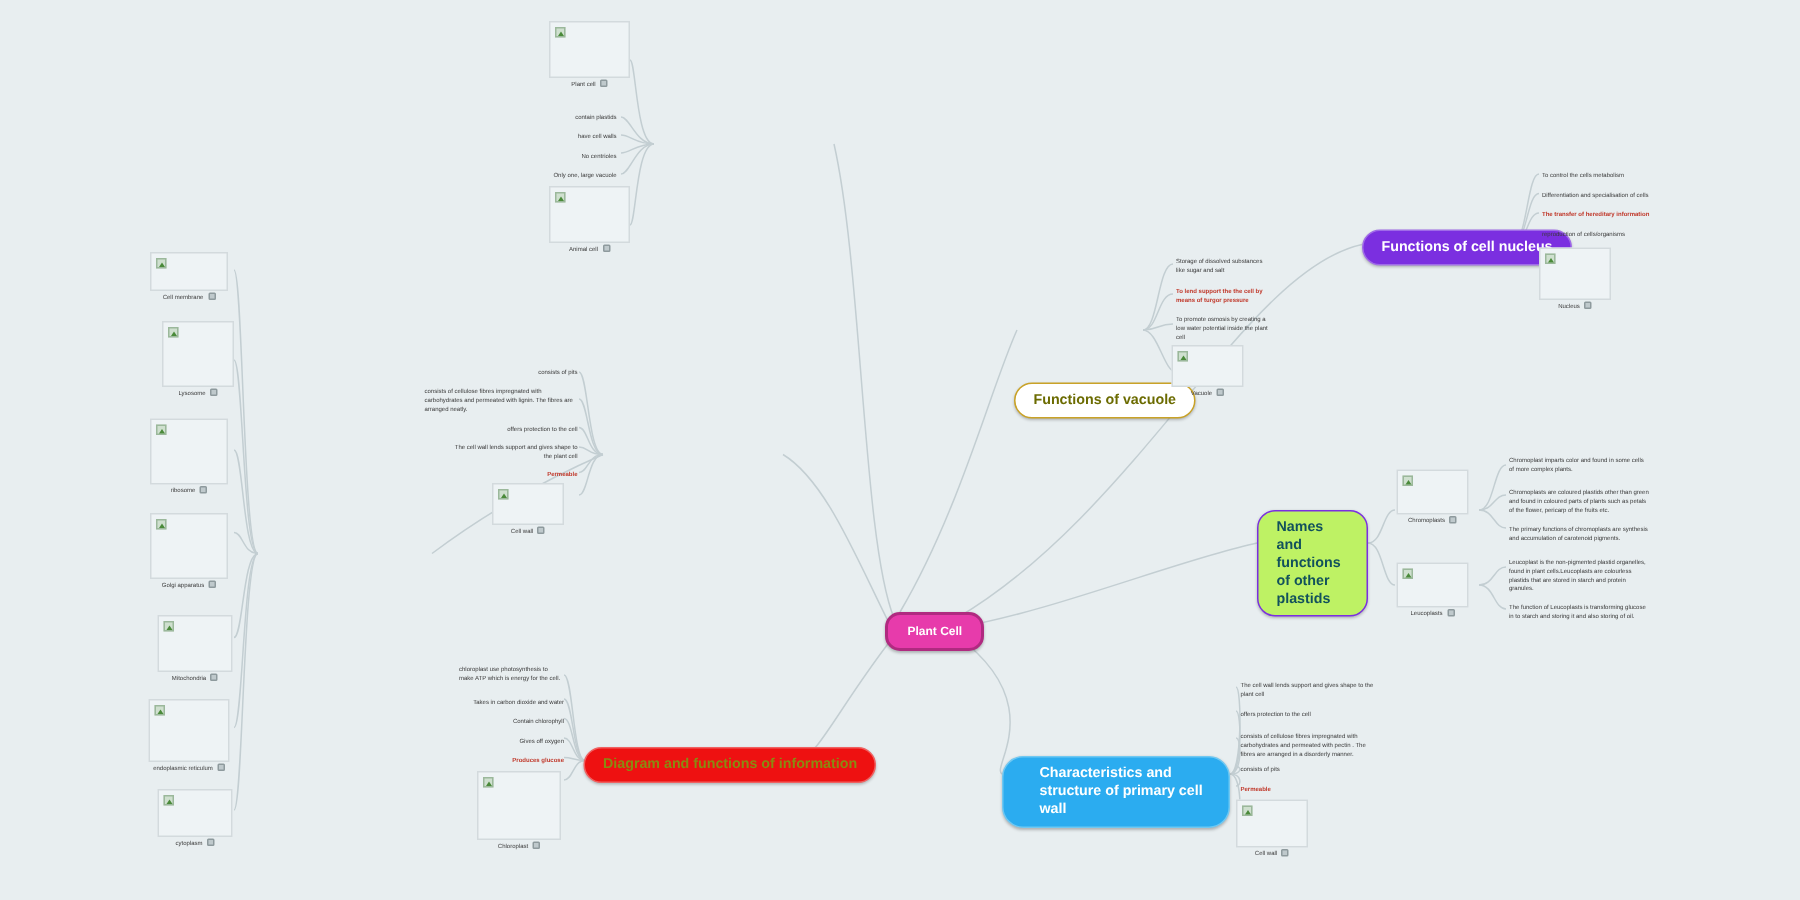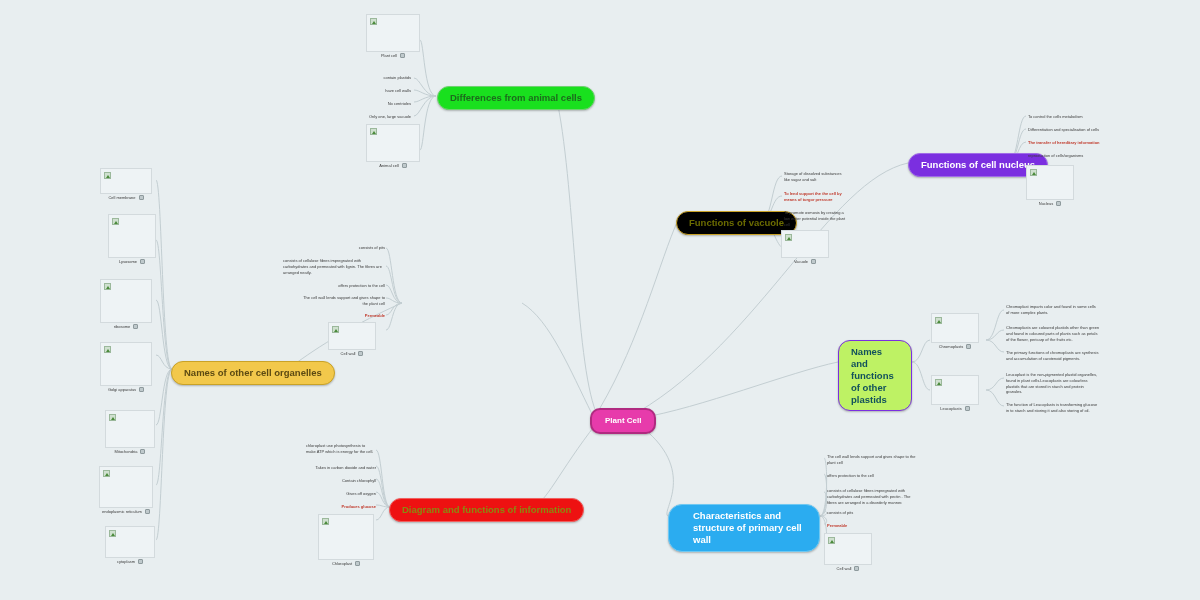--- a/index.html
+++ b/index.html
@@ -23,21 +23,21 @@
     line-height: 1.25;
     white-space: pre-line;
     box-shadow: 0 1px 2px rgba(0,0,0,0.25);
   }
   .root {
     background: #e73bab; border: 2px solid #b02a80; color: #ffffff;
     font-size: 8px; font-weight: bold; padding: 6px 13px; border-radius: 10px;
   }
   .branch { font-weight: bold; }
   .b-green  { background: #19e01e; border: 1.5px solid #6fd26f; color: #1d6b1d; }
-  .b-yellow { background: #000000; border: 1.5px solid #c9a227; color: #6b6b00; }
+  .b-yellow { background: #ffffff; border: 1.5px solid #c9a227; color: #6b6b00; margin-top: 44px; }
   .b-purple { background: #7b2fe0; border: 1.5px solid #a06be8; color: #ffffff; }
   .b-cyan   { background: #bef264; border: 1.5px solid #7b2fe0; color: #12515c; border-radius: 12px; }
   .b-dark   { background: #2b2b2b; border: 1.5px solid #555; color: #ffffff; border-radius: 14px; }
   .b-blue   { background: #2bacf0; border: 1.5px solid #6fc8f2; color: #ffffff; border-radius: 14px; padding-left: 24px; }
   .b-red    { background: #ee1111; border: 1.5px solid #f06060; color: #8a8a11; }
   .b-gold   { background: #f2c84b; border: 1.5px solid #c9a227; color: #5c4a12; }
 
   .leaf {
     position: absolute;
     font-size: 4px;
@@ -144,21 +144,20 @@
     <path d="M 172 369 C 162 369 162 240 156 240"></path>
     <path d="M 172 369 C 162 369 162 300 156 300"></path>
     <path d="M 172 369 C 162 369 162 355 156 355"></path>
     <path d="M 172 369 C 162 369 162 425 156 425"></path>
     <path d="M 172 369 C 162 369 162 485 156 485"></path>
     <path d="M 172 369 C 162 369 162 540 156 540"></path>
   </svg>
 
   <div class="node root" style="left:590px; top:408px;">Plant Cell</div>
 
-  <div class="node branch b-green" style="left:437px; top:86px;">Differences from animal cells</div>
 
   <div class="imgbox" style="left:366px; top:14px; width:54px;">
     <div class="imgframe" style="width:54px; height:38px;">
       <span class="brokenimg"></span>
     </div>
     <div class="imgcap">
       <span>Plant cell</span>
       <span class="capicon"></span>
     </div>
   </div>
@@ -286,21 +285,20 @@
   <div class="imgbox" style="left:318px; top:514px; width:56px;">
     <div class="imgframe" style="width:56px; height:46px;">
       <span class="brokenimg"></span>
     </div>
     <div class="imgcap">
       <span>Chloroplast</span>
       <span class="capicon"></span>
     </div>
   </div>
 
-  <div class="node branch b-gold" style="left:171px; top:361px;">Names of other cell organelles</div>
 
   <div class="imgbox" style="left:100px; top:168px; width:52px;">
     <div class="imgframe" style="width:52px; height:26px;">
       <span class="brokenimg"></span>
     </div>
     <div class="imgcap">
       <span>Cell membrane</span>
       <span class="capicon"></span>
     </div>
   </div>

